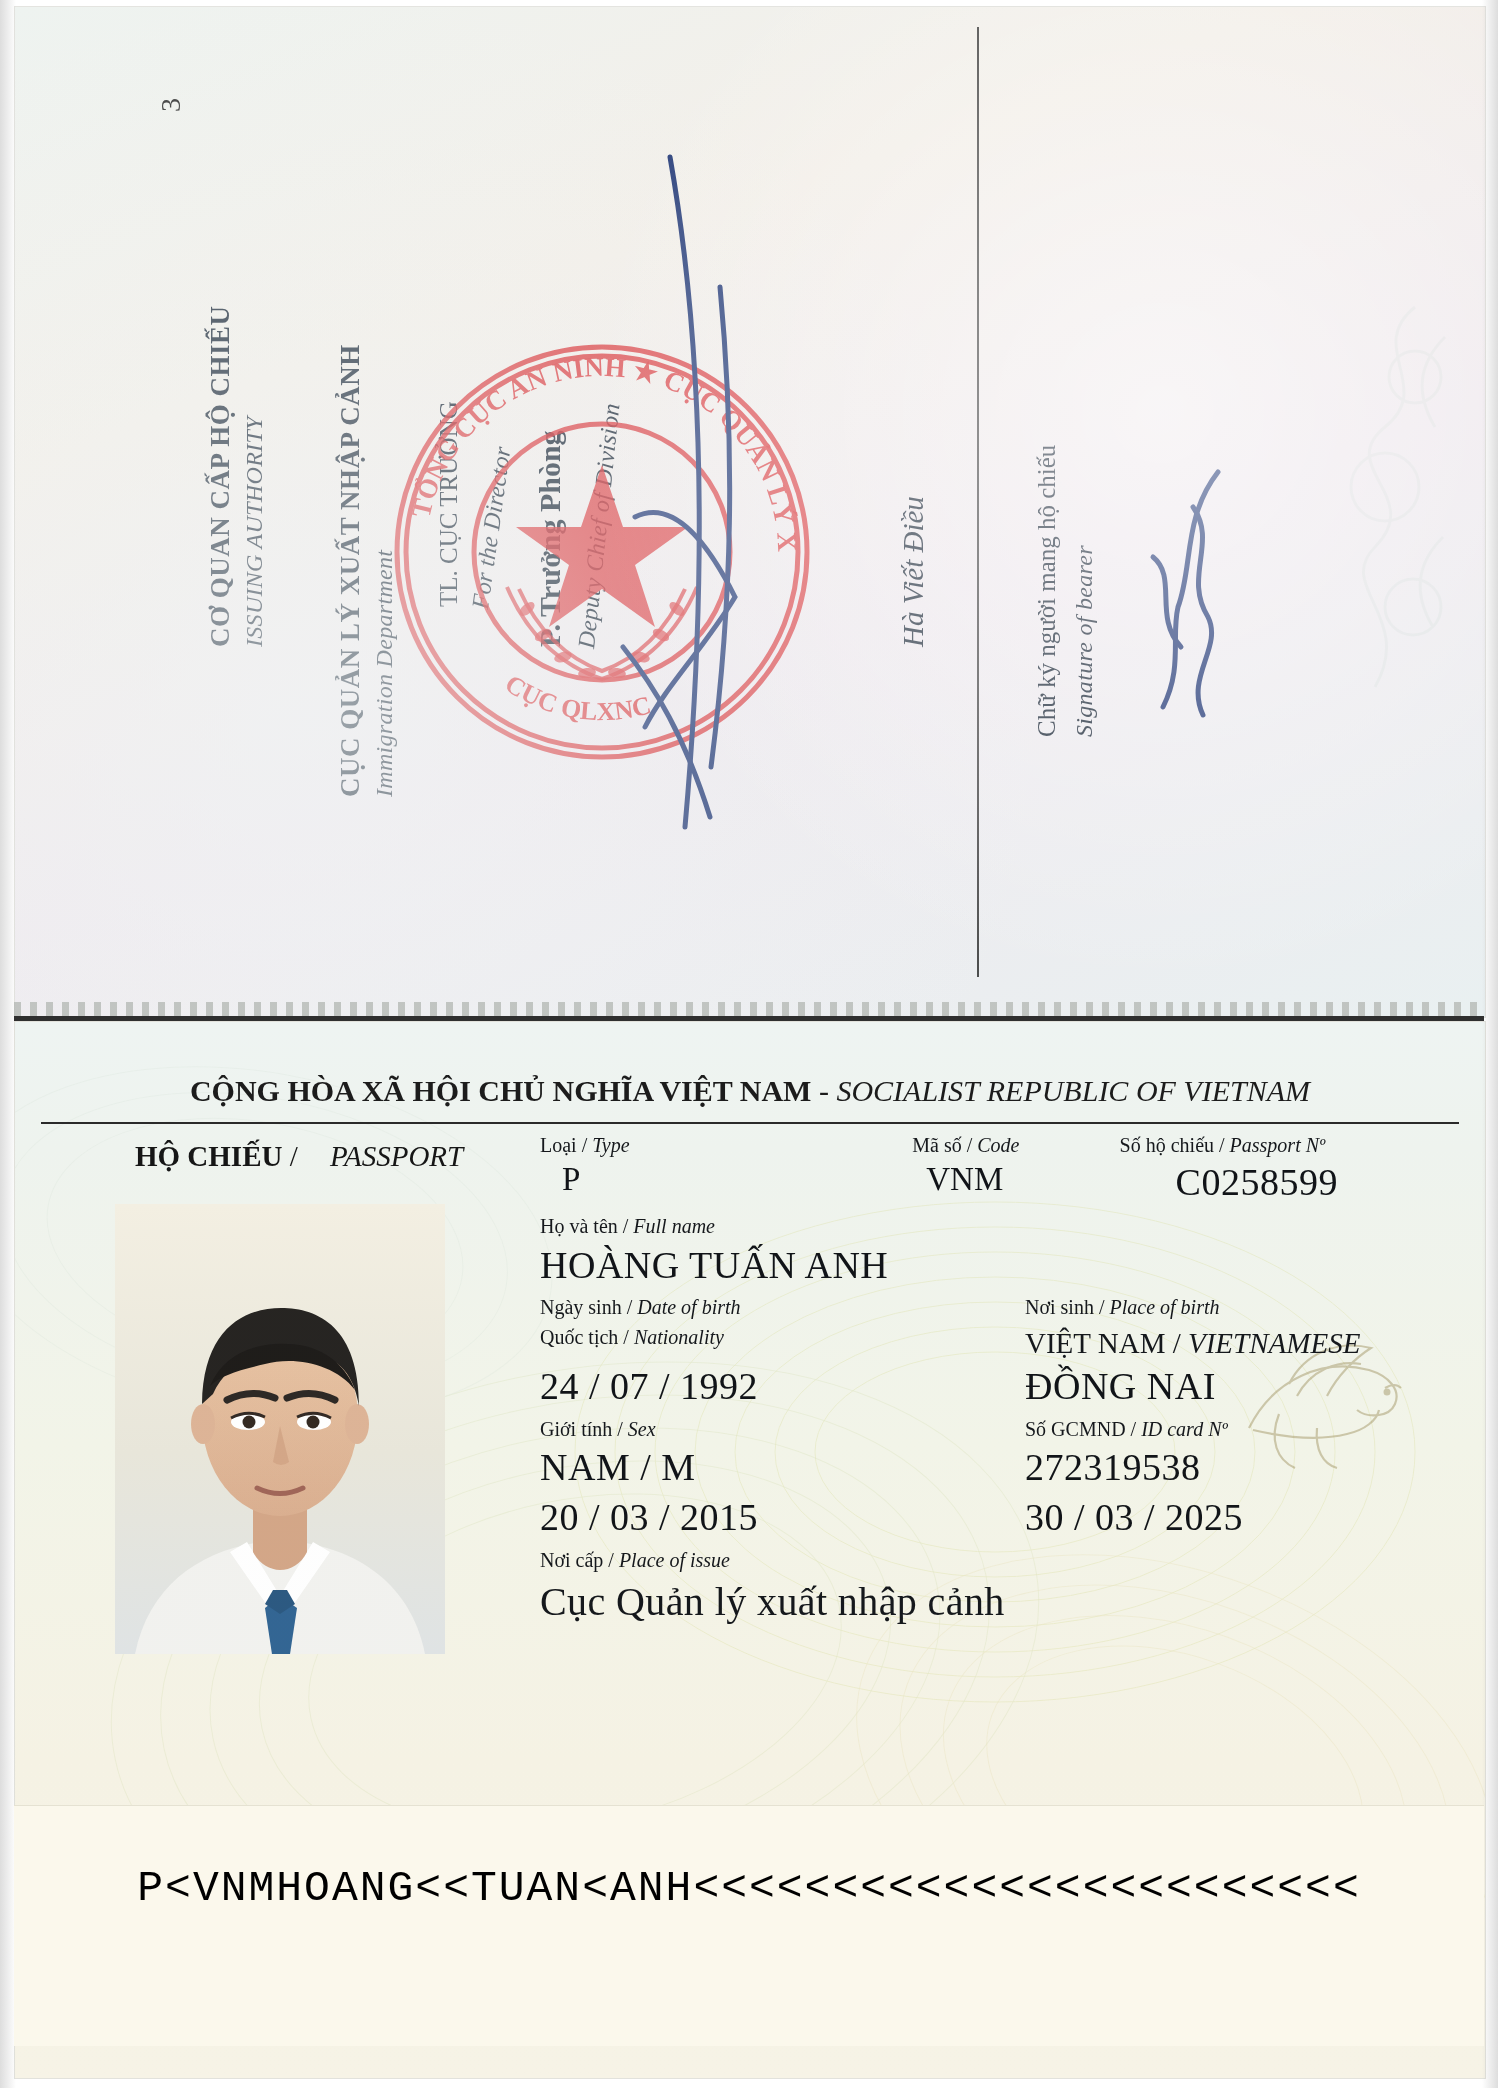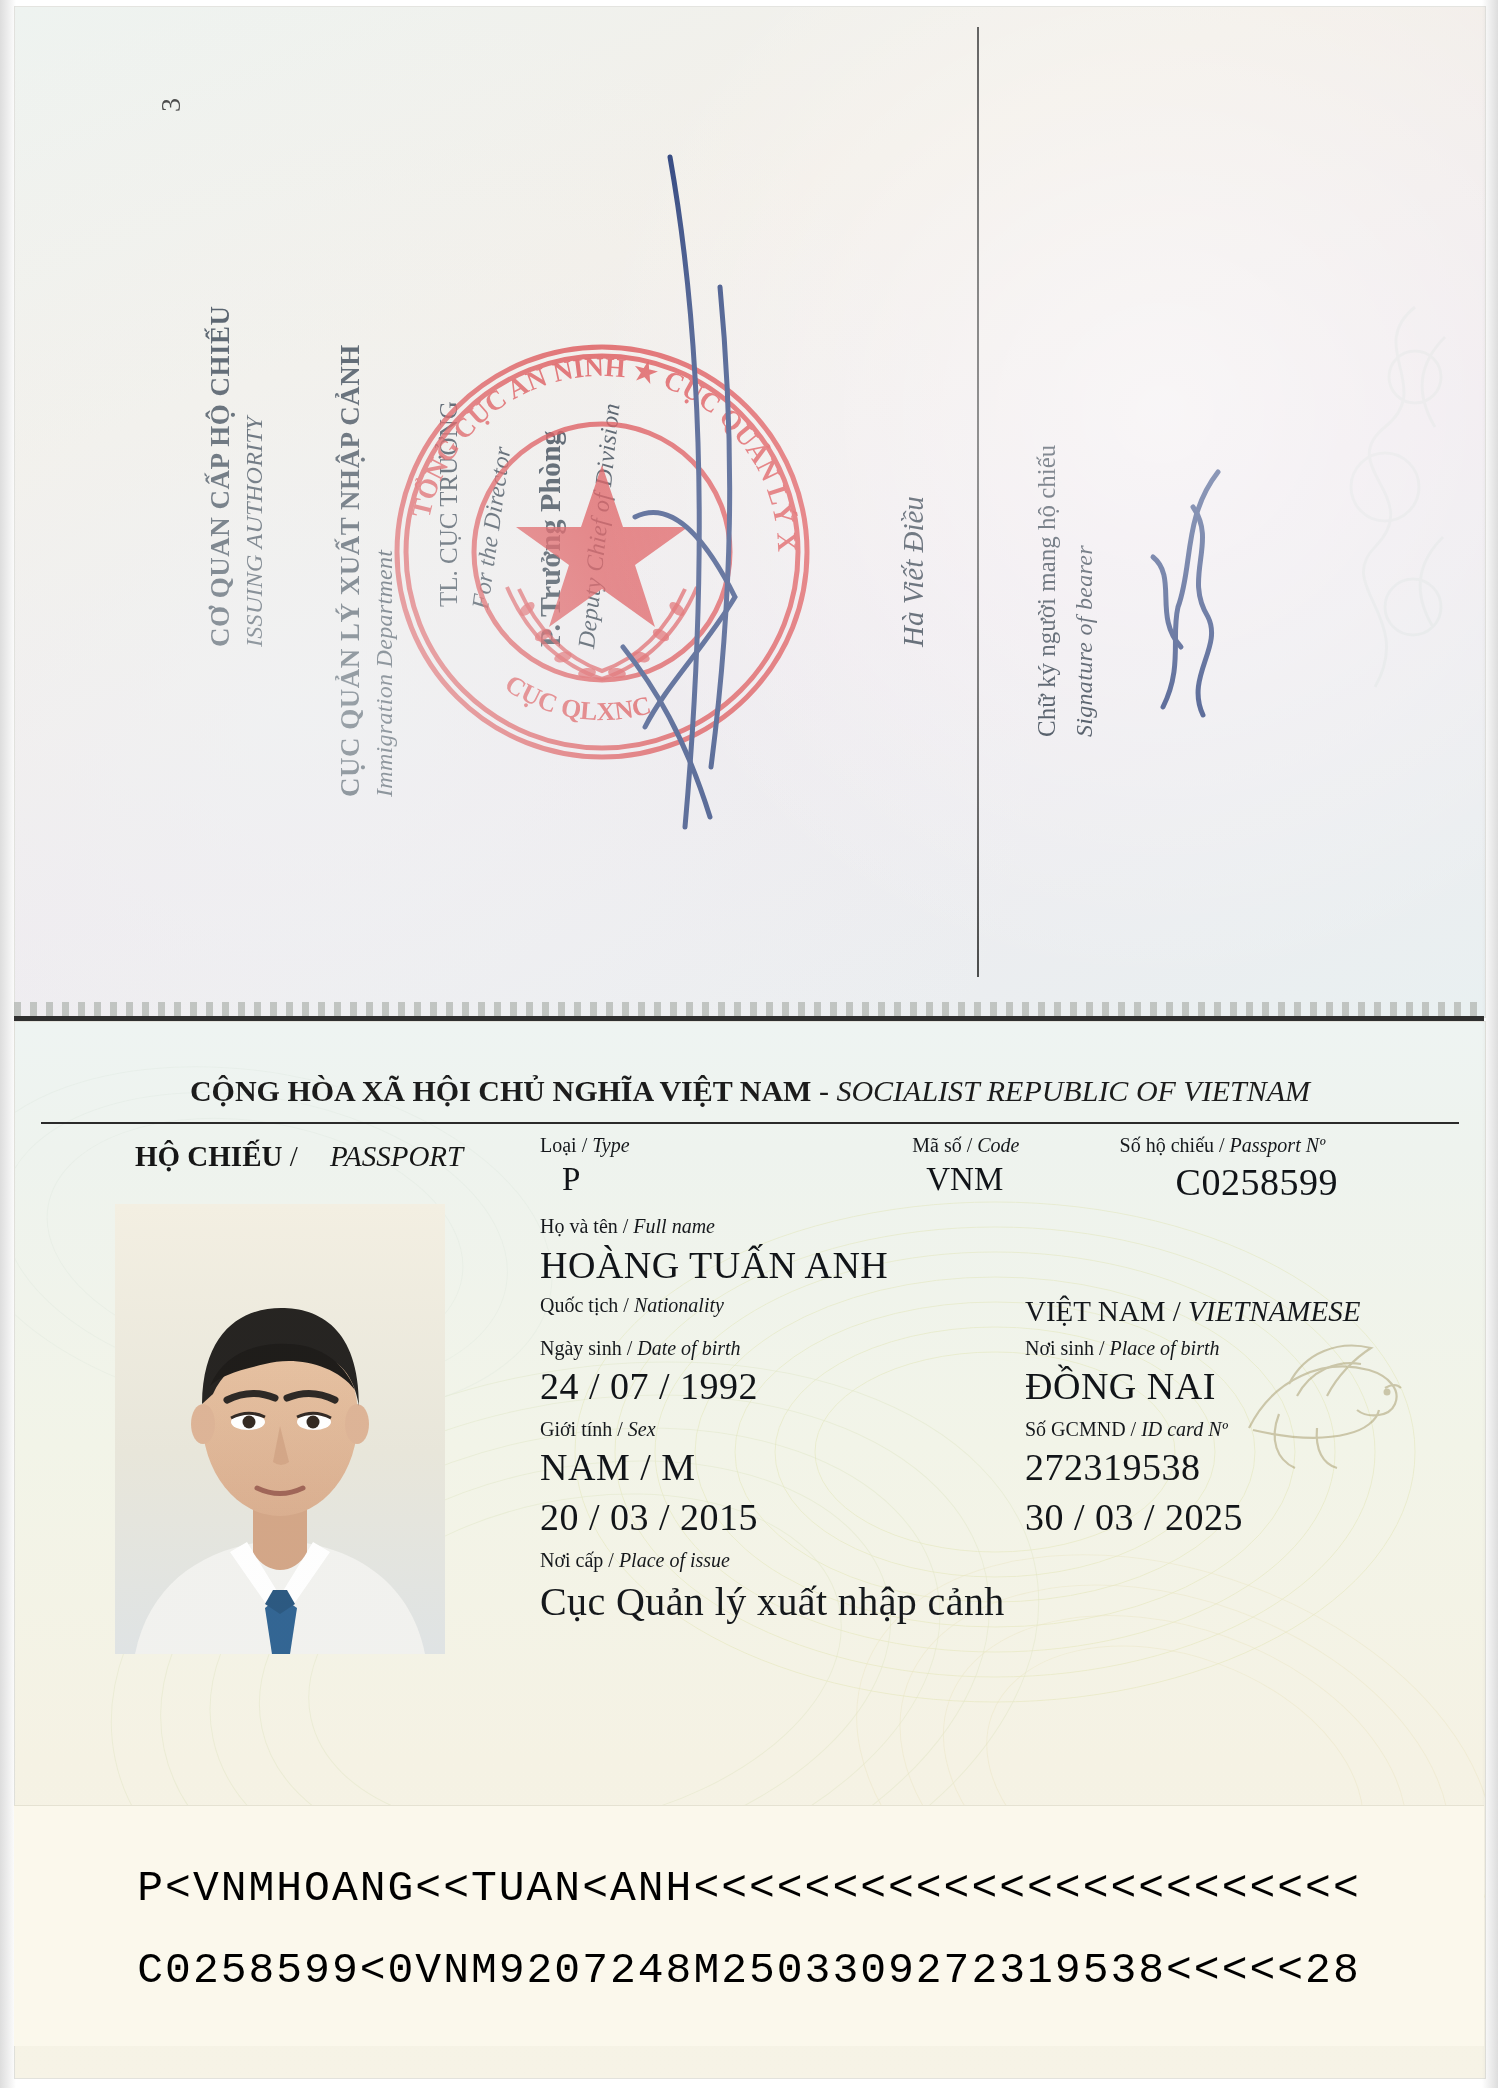--- a/index.html
+++ b/index.html
@@ -478,37 +478,37 @@
         <div style="width:340px">
             <div class="f-val big" style="padding-left:56px">C0258599</div>
           </div>
       </div>
 
       <div style="margin-top:10px">
         <div class="f-lab"><span>Họ và tên</span> / <i>Full name</i></div>
         <div class="f-val big" style="margin-top:4px">HOÀNG TUẤN ANH</div>
       </div>
 
+      <div class="row" style="margin-top:8px">
+        <div class="col-a">
+          <div class="f-lab"><span>Ngày sinh</span> / <i>Date of birth</i></div>
+        </div>
+        <div class="col-b">
+          <div class="f-lab" style="padding-left:90px"><span>Nơi sinh</span> / <i>Place of birth</i></div>
+        </div>
+      </div>
+
       <div class="row" style="margin-top:6px">
         <div class="col-a">
           <div class="f-lab"><span>Quốc tịch</span> / <i>Nationality</i></div>
         </div>
         <div class="col-b">
           <div class="f-lab" style="font-size:29px; padding-left:90px">
             <span>VIỆT NAM</span> / <i>VIETNAMESE</i>
           </div>
-        </div>
-      </div>
-
-      <div class="row" style="margin-top:8px">
-        <div class="col-a">
-          <div class="f-lab"><span>Ngày sinh</span> / <i>Date of birth</i></div>
-        </div>
-        <div class="col-b">
-          <div class="f-lab" style="padding-left:90px"><span>Nơi sinh</span> / <i>Place of birth</i></div>
         </div>
       </div>
 
       <div class="row" style="margin-top:4px">
         <div class="col-a">
             <div class="f-val big">24 / 07 / 1992</div>
           </div>
         <div class="col-b">
             <div class="f-val big" style="padding-left:90px">ĐỒNG NAI</div>
           </div>
@@ -557,18 +557,17 @@
         <path d="M60 96 C 50 122, 58 142, 76 150"></path>
         <path d="M98 110 C 96 132, 104 146, 118 150"></path>
         <path d="M166 70 q10 -6 16 0"></path>
         <circle cx="168" cy="74" r="2.4" fill="#9d8f5c"></circle>
       </g>
     </svg>
   </div>
 
   <div class="mrz">
     <div class="mrz-line mrz-l1">P&lt;VNMHOANG&lt;&lt;TUAN&lt;ANH&lt;&lt;&lt;&lt;&lt;&lt;&lt;&lt;&lt;&lt;&lt;&lt;&lt;&lt;&lt;&lt;&lt;&lt;&lt;&lt;&lt;&lt;&lt;&lt;</div>
-    <div class="mrz-line mrz-l2">C0258599&lt;0VNM9207248M2503309272319538&lt;&lt;&lt;&lt;&lt;28</div>
   </div>
 
   <div class="edge-shadow-left"></div>
   <div class="edge-shadow-right"></div>
 </div>
 
 </body></html>

